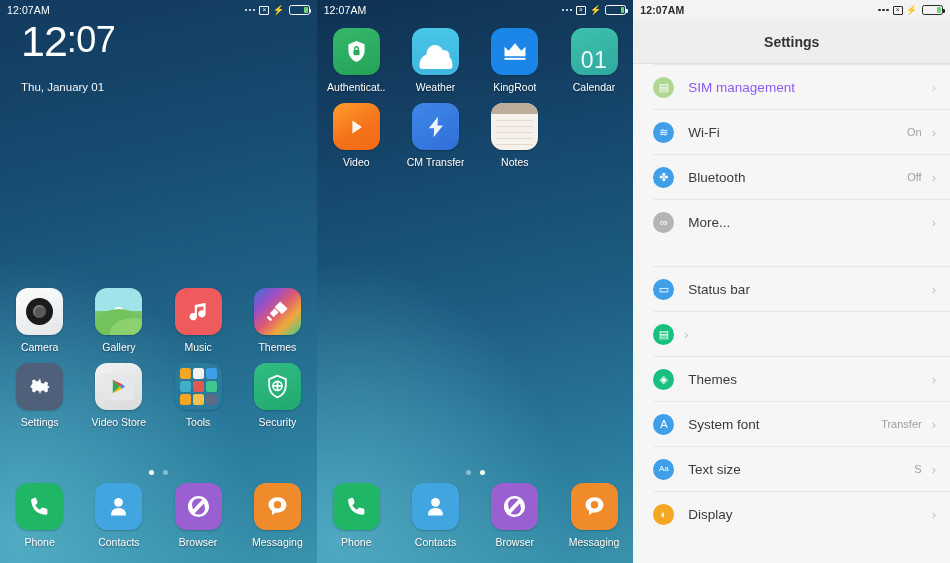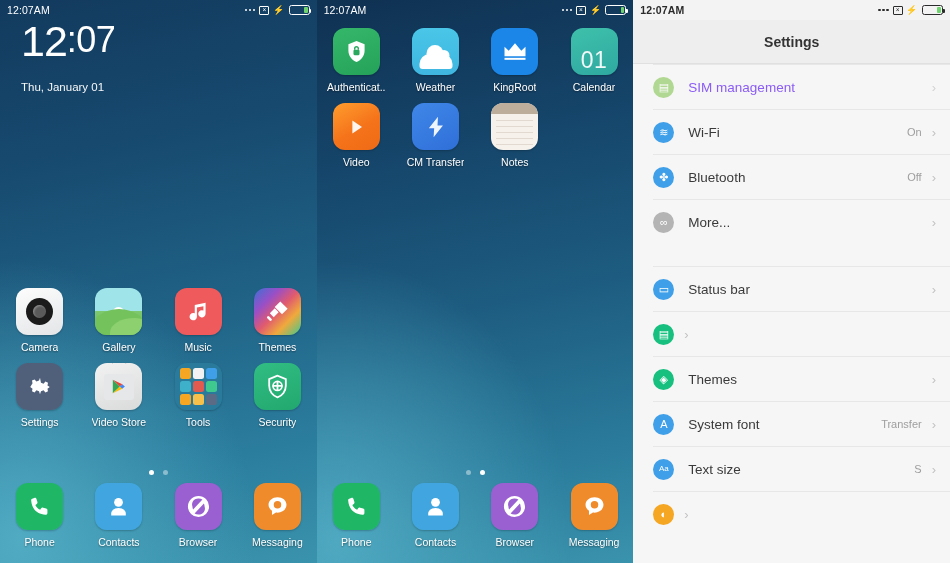--- a/index.html
+++ b/index.html
@@ -537,20 +537,21 @@
             <div class="chev">›</div>
           </div>
           <div class="set-row">
             <div class="set-ico" style="background: rgb(63, 159, 232); font-size: 8px;">Aa</div>
             <div class="set-lbl">Text size</div>
             <div class="set-val">S</div>
             <div class="chev">›</div>
           </div>
           <div class="set-row">
             <div class="set-ico" style="background: rgb(245, 166, 35);">◐</div>
+            <div class="set-lbl">Display</div>
             <div class="set-val"></div>
             <div class="chev">›</div>
           </div>
         </div>
     </div>
   </div>
 
 </div>
 
 </body></html>

